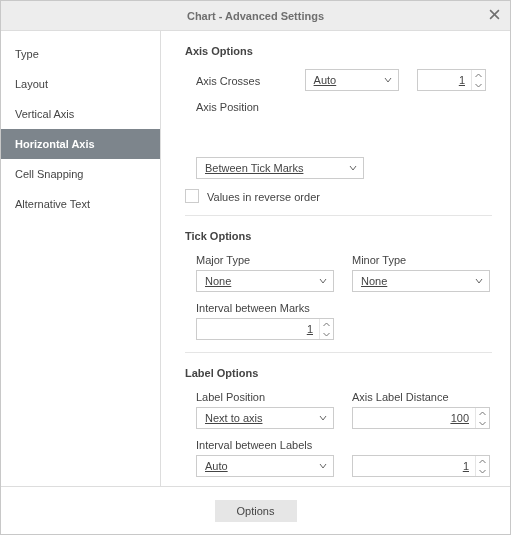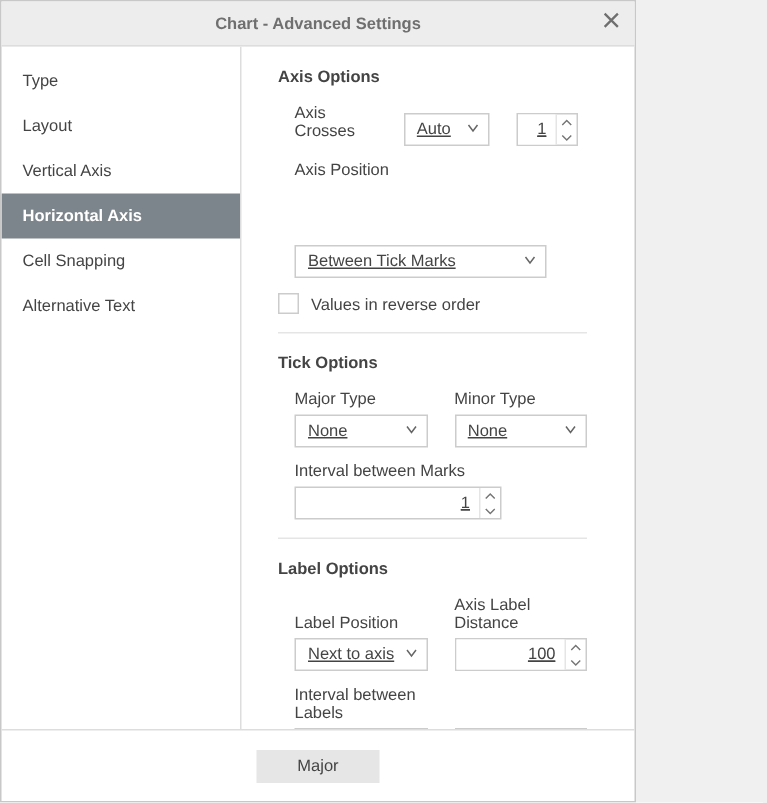--- a/index.html
+++ b/index.html
@@ -6,21 +6,21 @@
   html, body { margin: 0; padding: 0; }
   body {
     font-family: Arial, Helvetica, sans-serif;
     font-size: 11px;
     color: #444;
     background: #f0f0f0;
     width: 511px;
     height: 535px;
   }
   .dialog {
-    width: 424px;
+    width: 511px;
     height: 535px;
     background: #fff;
     border: 1px solid #c8c8c8;
     display: flex;
     flex-direction: column;
   }
   .titlebar {
     height: 30px;
     background: #ededed;
     border-bottom: 1px solid #ddd;
@@ -63,21 +63,21 @@
     cursor: pointer;
     font-size: 11px;
   }
   .side-item.active {
     background: #7d858c;
     color: #fff;
     font-weight: bold;
   }
   .content {
     flex: 1;
-    padding: 14px 32px 8px 24px;
+    padding: 14px 18px 8px 24px;
     overflow: auto;
     color: #444;
   }
   .section-title {
     font-weight: bold;
     font-size: 11px;
     margin-bottom: 12px;
   }
   .label {
     font-size: 11px;
@@ -373,17 +373,17 @@
             </div>
           </div>
         </div>
       </div>
 
     </div>
   </div>
 
   <div class="footer">
     <div class="btn secondary">
-        <span>Major</span>
+        <span>Options</span>
       </div>
   </div>
 
 </div>
 
 </body></html>

